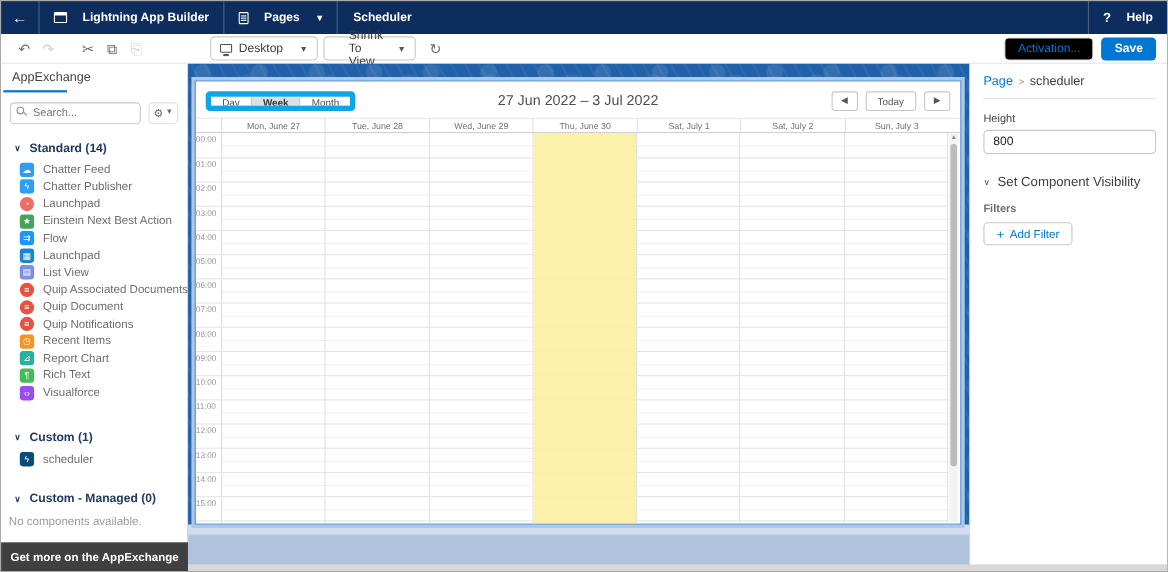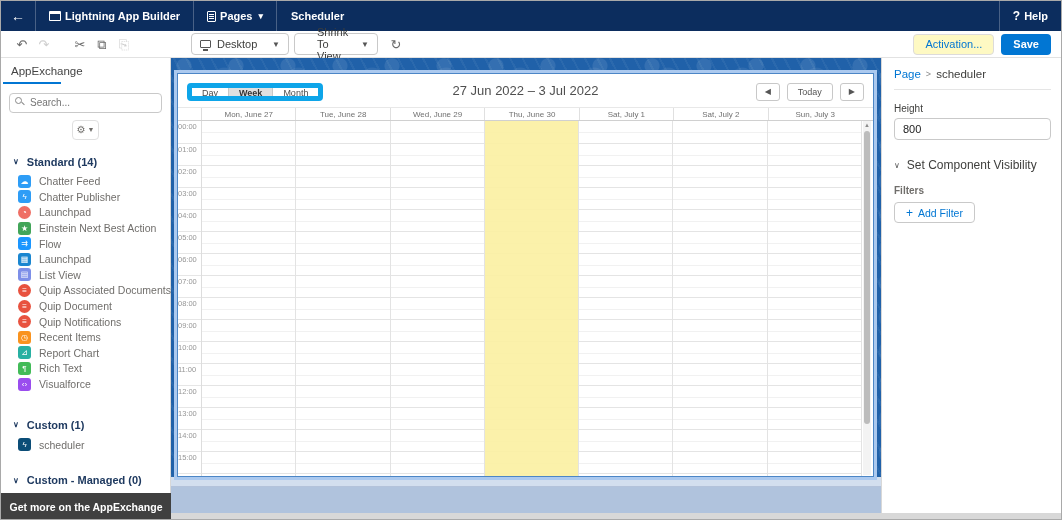--- a/index.html
+++ b/index.html
@@ -4,53 +4,53 @@
 <style>
   * { box-sizing: border-box; margin: 0; padding: 0; }
   html,body { width:1062px; height:520px; overflow:hidden; }
   body { font-family:"Liberation Sans", sans-serif; background:#fff; }
   .app { position:relative; width:1062px; height:520px; border:1px solid #a9a9a9; overflow:hidden; }
 
   
   .topnav { height:30px; background:#0c2d5e; display:flex; align-items:stretch; color:#fff; }
   .nav-back { width:34px; background:none; border:none; color:#fff; font-size:14px; cursor:pointer; }
   .nav-sep { width:1px; background:rgba(255,255,255,.25); }
-  .nav-item { display:flex; align-items:center; gap:4px; padding:0 13px; font-size:11px; font-weight:bold; cursor:pointer; }
+  .nav-item { display:flex; align-items:center; gap:14px; padding:0 13px; font-size:11px; font-weight:bold; cursor:pointer; }
   .nav-title { display:flex; align-items:center; padding:0 14px; font-size:11px; font-weight:bold; }
   .spacer { flex:1; }
   .win-icon { width:12px; height:10px; border:1px solid #fff; border-top:3px solid #fff; border-radius:1px; display:inline-block; }
   .page-icon { width:9px; height:11px; border:1px solid #fff; border-radius:1px; display:inline-block; position:relative; }
   .page-icon::after { content:""; position:absolute; left:1px; top:2px; width:5px; height:1px; background:#fff; box-shadow:0 2px 0 #fff, 0 4px 0 #fff; }
   .caret-down { font-size:9px; margin-left:2px; }
   .help-q { font-weight:bold; font-size:12px; }
 
   
   .toolbar { height:27px; background:#fff; border-bottom:1px solid #e2e2e2; display:flex; align-items:center; padding:0 10px; }
   .tb-icon { background:none; border:none; font-size:13px; color:#6b6b6b; width:22px; cursor:pointer; line-height:1; }
   .tb-icon.disabled { color:#cfcfcf; }
   .tb-gap { width:14px; }
   .select { display:flex; align-items:center; gap:6px; border:1px solid #c9c9c9; border-radius:4px; height:22px; padding:0 8px; font-size:11px; color:#3e3e3c; background:#fff; cursor:pointer; }
   .select .sel-caret { margin-left:auto; font-size:8px; color:#555; }
   .sel-device { width:98px; margin-left:56px; }
   .sel-zoom { width:84px; margin-left:5px;padding-left:22px; }
   .monitor-icon { width:11px; height:8px; border:1px solid #555; border-radius:1px; position:relative; flex:0 0 auto; }
   .monitor-icon::after { content:""; position:absolute; left:2px; bottom:-3px; width:5px; height:1px; background:#555; box-shadow:0 1px 0 #555; }
   .btn-refresh { margin-left:7px; }
-  .btn-activation { height:21px; border:1px solid #dddbda; background:#fef9c3; color:#0176d3; border-radius:4px; font-size:11px; padding:0 11px; cursor:pointer; }
+  .btn-activation { height:21px; border:1px solid #dddbda; background:#000000; color:#0176d3; border-radius:4px; font-size:11px; padding:0 11px; cursor:pointer; }
   .btn-save { height:21px; border:none; background:#0176d3; color:#fff; border-radius:4px; font-size:11px; font-weight:bold; padding:0 12px; margin-left:7px; cursor:pointer; }
 
   
   .main { display:flex; height:462px; }
 
   
   .sidebar { position:relative; width:170px; background:#fff; border-right:1px solid #d8d8d8; flex:0 0 170px; }
   .tab-row { height:26px; position:relative; display:flex; align-items:center; padding-left:10px; }
   .tab-label { font-size:11.5px; color:#444; }
   .tab-underline { position:absolute; left:2px; bottom:0; width:58px; height:2px; background:#0176d3; }
-  .search-row { display:flex; align-items:center; gap:7px; padding:8px 8px 4px 8px;flex-direction:column; }
+  .search-row { display:flex; align-items:flex-end; gap:7px; padding:8px 8px 4px 8px; }
   .search-box { position:relative; flex:1; }
   .search-box input { width:100%; height:20px; border:1px solid #c9c9c9; border-radius:4px; font-size:10px; padding:0 4px 0 20px; color:#555; font-family:inherit; }
   .search-glyph { position:absolute; left:6px; top:5px; width:7px; height:7px; border:1px solid #8a8a8a; border-radius:50%; }
   .search-glyph::after { content:""; position:absolute; left:5px; top:5px; width:4px; height:1px; background:#8a8a8a; transform:rotate(45deg); }
   .gear-btn { width:27px; height:20px; border:1px solid #e0e0e0; border-radius:4px; background:#fff; color:#706e6b; font-size:10px; display:flex; align-items:center; justify-content:center; gap:2px; cursor:pointer; }
   .gear-btn .caret { font-size:7px; }
   .section-head { display:flex; align-items:center; gap:8px; padding-left:12px; font-size:11px; font-weight:bold; color:#1f3a60; cursor:pointer; }
   .section-head .chev { font-size:8px; }
   .sec-standard { margin-top:12px; }
   .sec-custom { margin-top:27px; }

